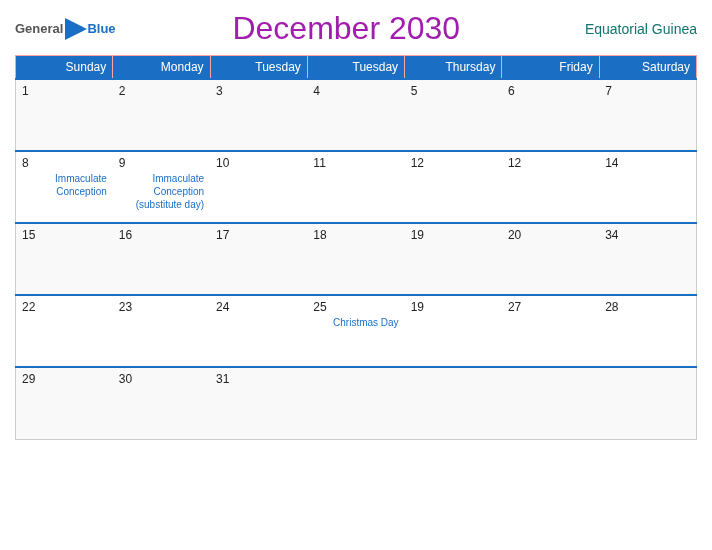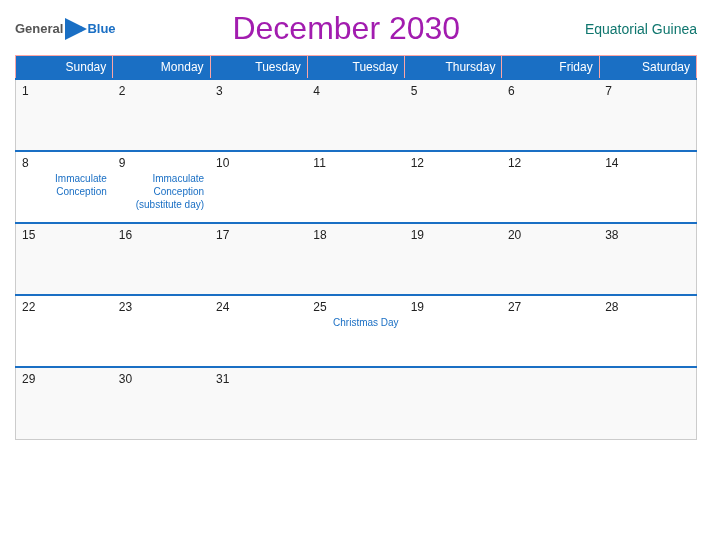--- a/index.html
+++ b/index.html
@@ -191,21 +191,21 @@
           <td>
             <span class="day-num">18</span>
           </td>
           <td>
             <span class="day-num">19</span>
           </td>
           <td>
             <span class="day-num">20</span>
           </td>
           <td>
-            <span class="day-num">38</span>
+            <span class="day-num">34</span>
           </td>
         </tr>
         <tr>
           <td>
             <span class="day-num">22</span>
           </td>
           <td>
             <span class="day-num">23</span>
           </td>
           <td>

